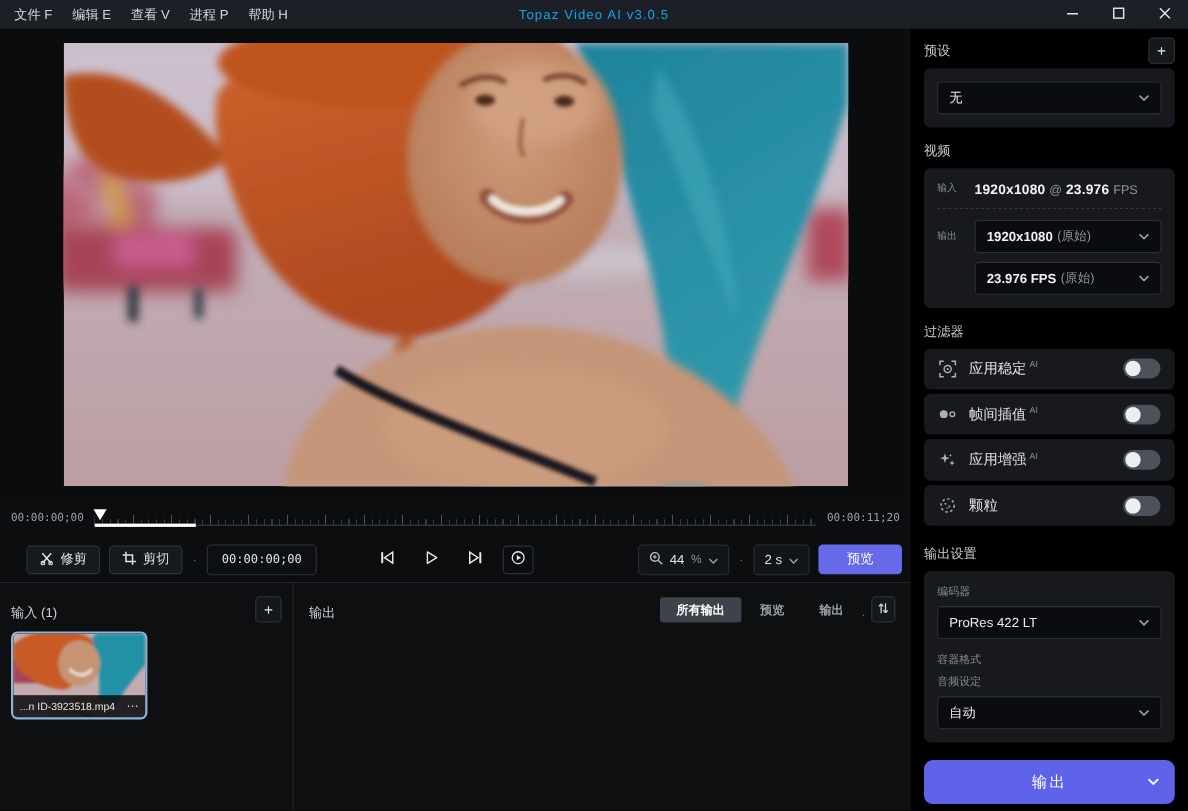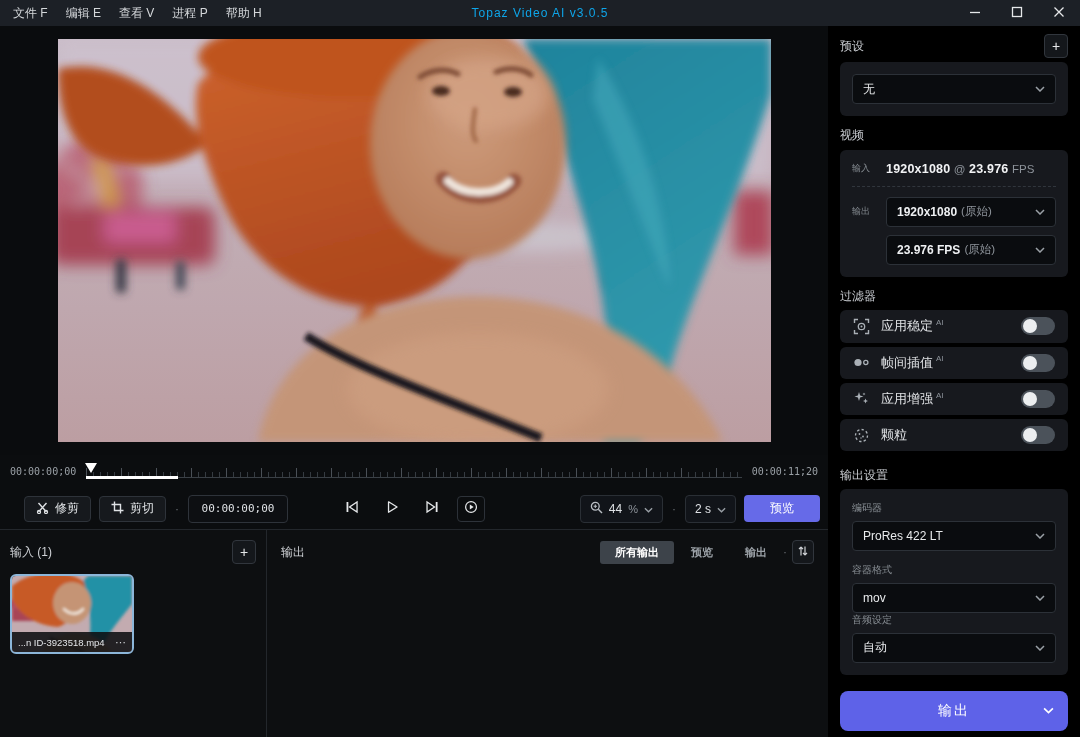--- a/index.html
+++ b/index.html
@@ -42,21 +42,21 @@
   .loop-btn{border:1px solid #2e333a;border-radius:4px;width:28px;height:26px;}
   .t-right{margin-left:auto;display:flex;align-items:center;gap:8px;}
   .pill-ctl{display:flex;align-items:center;gap:6px;height:26px;padding:0 9px;background:#111419;
        border:1px solid #2a2f35;border-radius:4px;font-size:12px;color:#dfe2e5;}
   .pct{color:#8d939a;font-size:11px;}
   .preview-btn{width:76px;height:27px;background:#666ae8;border:none;border-radius:4px;color:#fff;
        font-size:12px;display:flex;align-items:center;justify-content:center;}
   
   .bottom-panels{flex:1;border-top:1px solid #23272c;display:flex;min-height:0;background:#0d0f11;}
   .input-panel{width:267px;border-right:1px solid #23272c;padding:8px 10px;box-sizing:border-box;}
-  .panel-header{display:flex;align-items:center;height:28px;}
+  .panel-header{display:flex;align-items:flex-end;height:28px;}
   .panel-title{font-size:12px;color:#cfd2d6;}
   .sq-btn{margin-left:auto;width:24px;height:24px;border:1px solid #31363d;border-radius:4px;background:#14171b;
        color:#e6e8ea;font-size:14px;display:flex;align-items:center;justify-content:center;line-height:1;}
   .clip-card{margin-top:8px;width:120px;height:76px;border:2px solid #8cb6d9;border-radius:6px;
        position:relative;overflow:hidden;background:#1a1c1f;}
   .clip-thumb{width:100%;height:100%;display:block;}
   .clip-footer{position:absolute;left:0;right:0;bottom:0;height:20px;background:rgba(12,14,16,.88);
        display:flex;align-items:center;padding:0 6px;gap:4px;box-sizing:border-box;}
   .clip-name{font-size:9.5px;color:#e3e5e8;white-space:nowrap;overflow:hidden;flex:1;}
   .more-btn{color:#cfd2d6;font-size:11px;background:none;border:none;padding:0;line-height:1;}
@@ -481,28 +481,20 @@
           <span>ProRes 422 LT</span>
           <span class="chev">
               <svg width="10" height="6" viewBox="0 0 10 6">
                 <path d="M1 1 L5 5 L9 1" stroke="#9aa0a6" stroke-width="1.5" fill="none"></path>
               </svg>
             </span>
         </div>
         <div class="row2">
           <div class="col-a">
             <div class="field-label">容器格式</div>
-            <div class="select">
-              <span>mov</span>
-              <span class="chev">
-                  <svg width="10" height="6" viewBox="0 0 10 6">
-                    <path d="M1 1 L5 5 L9 1" stroke="#9aa0a6" stroke-width="1.5" fill="none"></path>
-                  </svg>
-                </span>
-            </div>
           </div>
           <div class="col-b">
             <div class="field-label">音频设定</div>
             <div class="select">
               <span>自动</span>
               <span class="chev">
                   <svg width="10" height="6" viewBox="0 0 10 6">
                     <path d="M1 1 L5 5 L9 1" stroke="#9aa0a6" stroke-width="1.5" fill="none"></path>
                   </svg>
                 </span>

